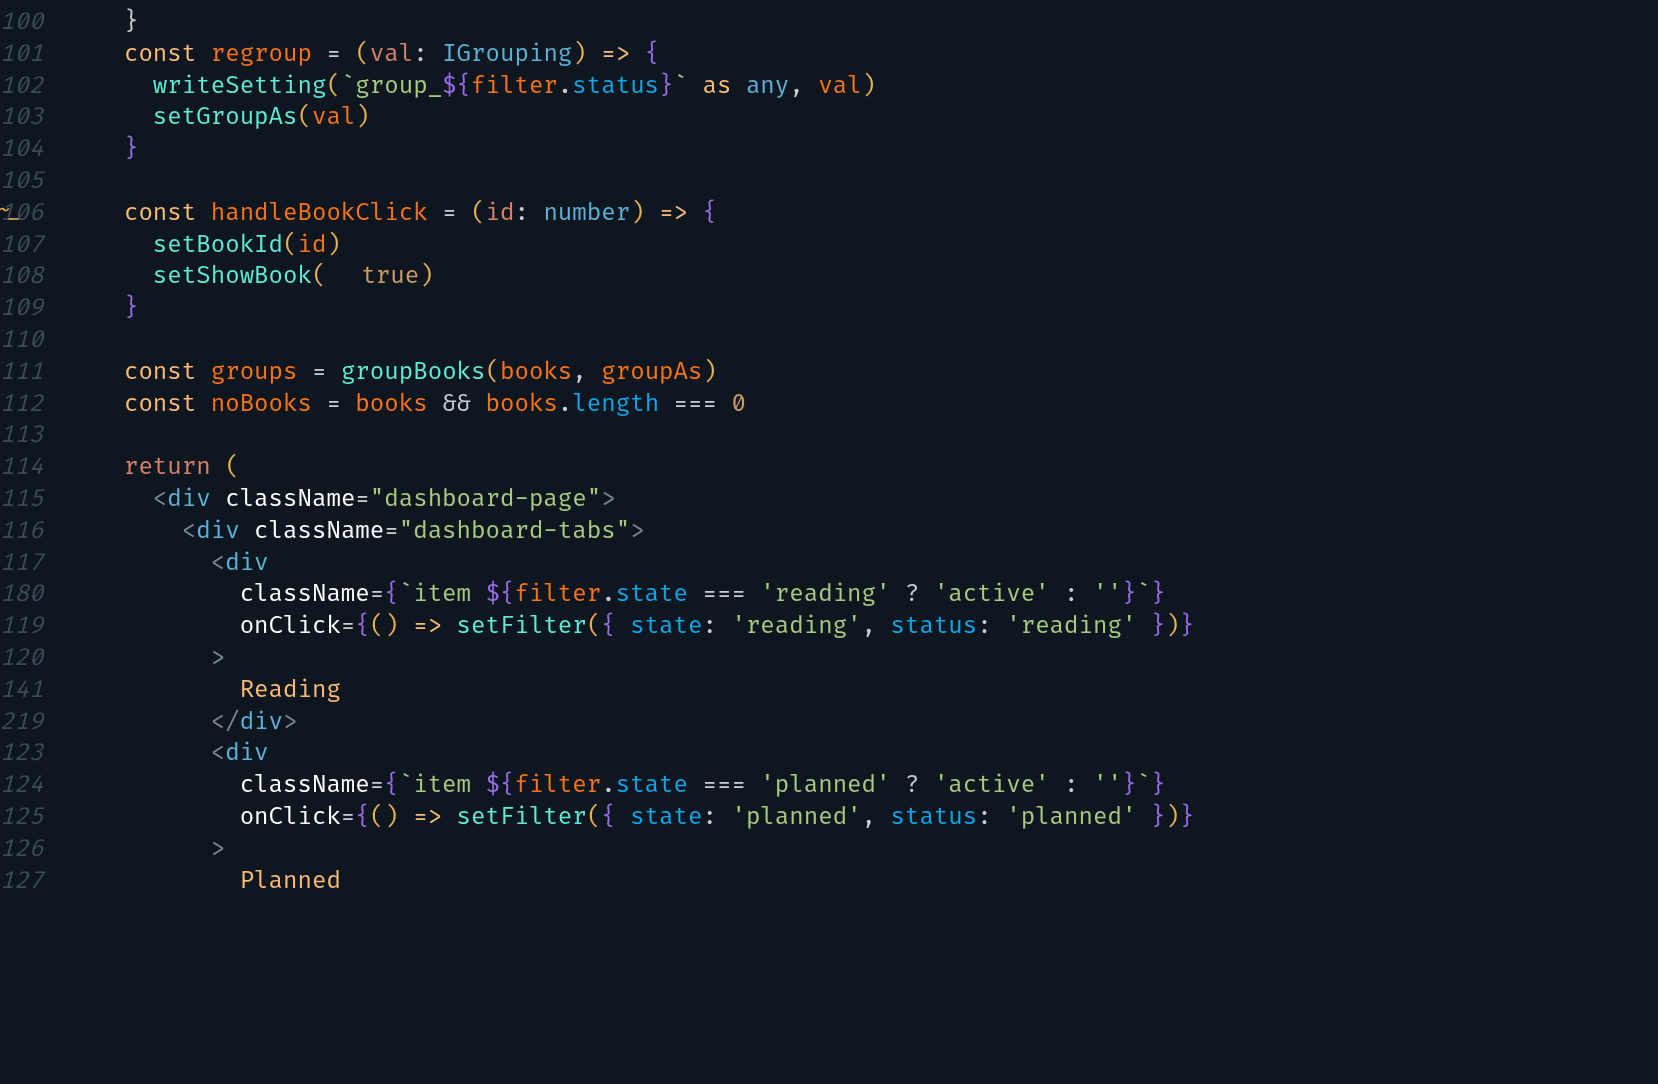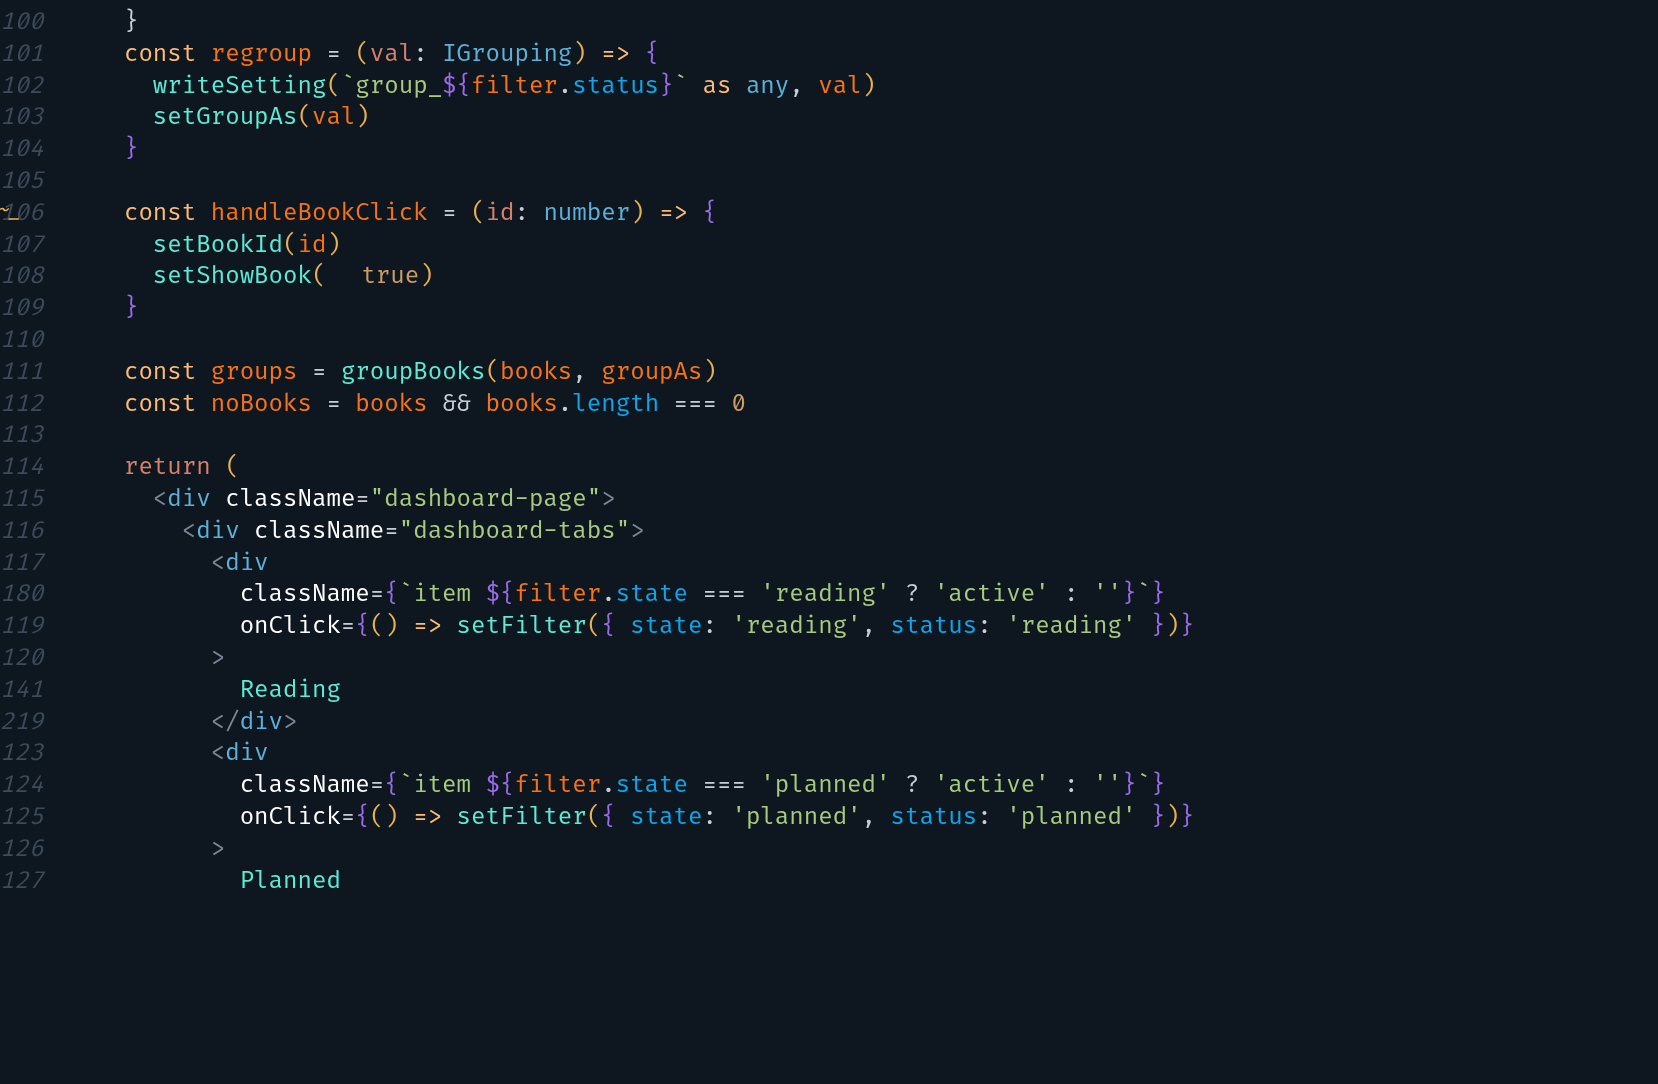--- a/index.html
+++ b/index.html
@@ -59,21 +59,21 @@
   .prop { color: #0ea5e9; }   
   .num  { color: #cf9c66; }   
   .kw2  { color: #d7816a; }   
   .tag  { color: #5db0d7; }   
   .ang  { color: #7a8696; }   
   .attr { color: #ffffff; }   
   .arg  { color: #d7816a; }   
   .bool { color: #cf9c66; margin-left: 35px; }   
   .call { color: #5eead4; }   
   .amp  { color: #c8cdd4; }
-  .white{ color: #5eead4; text-align: right; }
+  .white{ color: #fdba74; text-align: right; }
 </style>
 </head>
 <body>
 
 <div class="editor">
   <div class="gutter" id="gutter">
       <div class="ln">100</div>
       <div class="ln">101</div>
       <div class="ln">102</div>
       <div class="ln">103</div>

